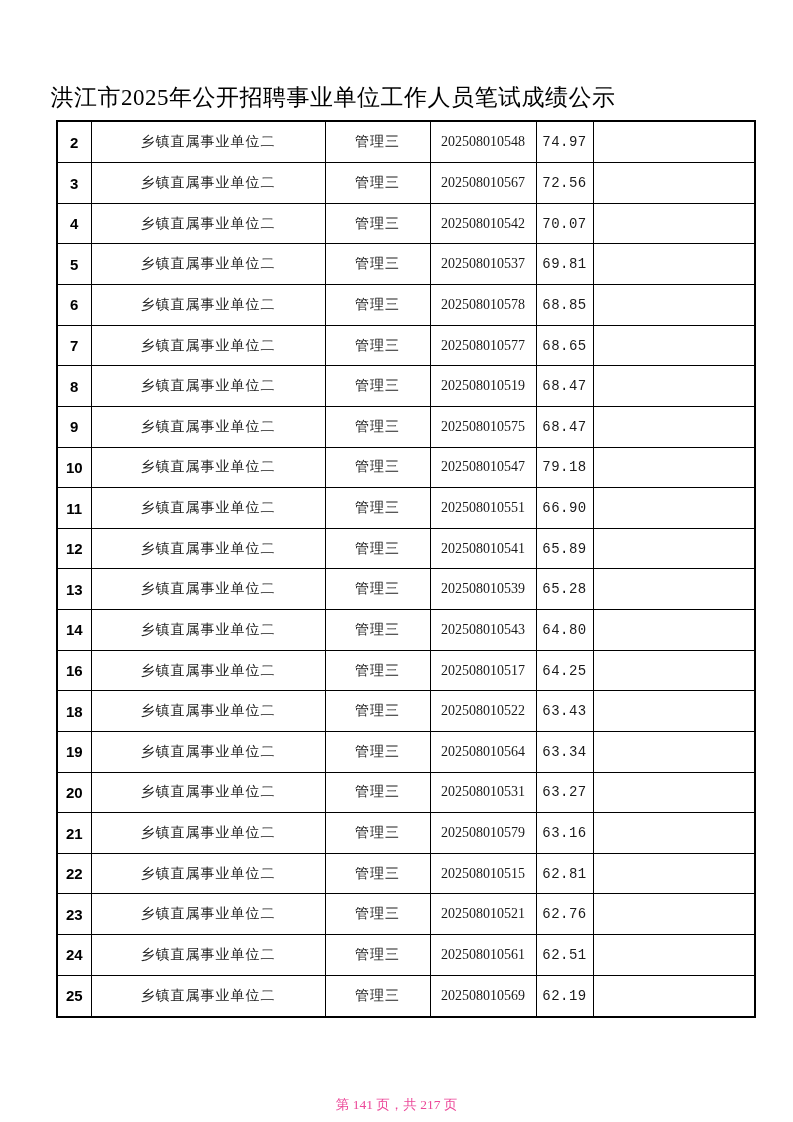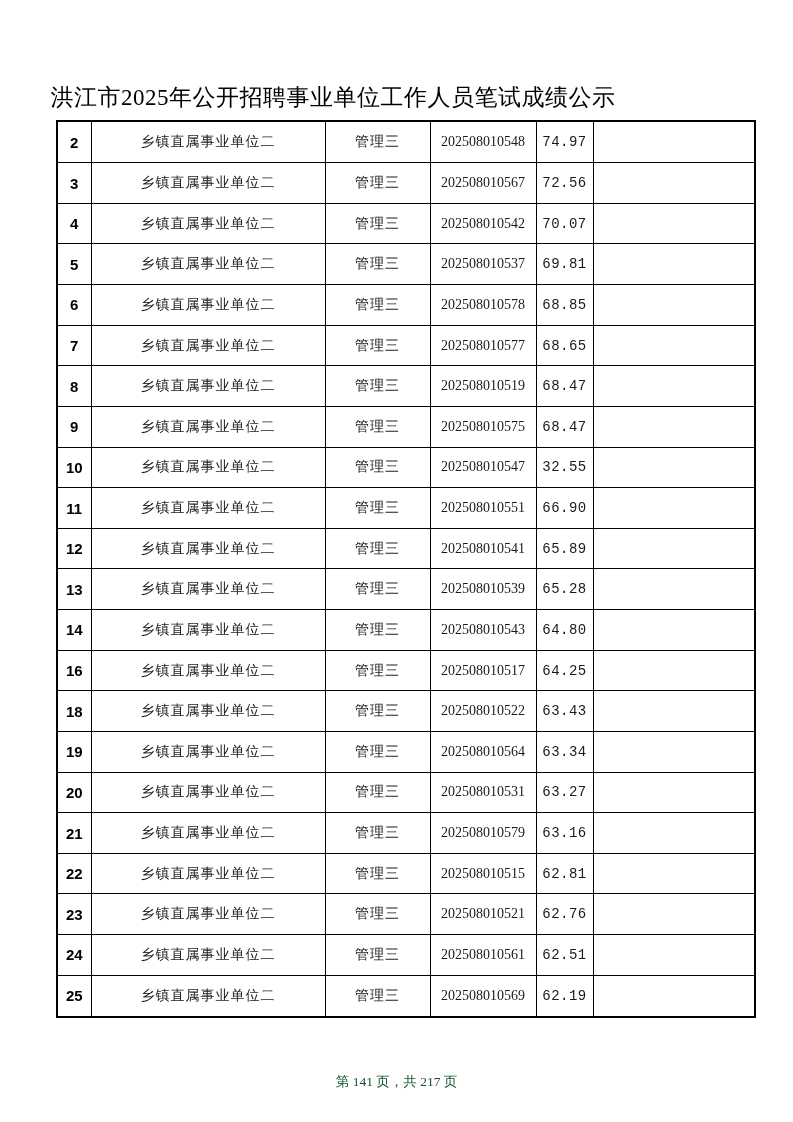--- a/index.html
+++ b/index.html
@@ -62,26 +62,26 @@
   td.exam-number-cell, td.score-cell {
     font-size: 14px;
     color: #1a1a1a;
   }
   td.score-cell {
     letter-spacing: 0.5px;
     font-family: Liberation Mono, monospace;
   }
   .page-footer {
     position: absolute;
-    top: 1073px;
+    top: 1096px;
     left: 0;
     width: 793px;
     text-align: center;
     font-size: 13.5px;
-    color: #14532d;
+    color: #ec4899;
     white-space: nowrap;
   }
 </style>
 </head>
 <body>
 
 <div class="page-title">洪江市2025年公开招聘事业单位工作人员笔试成绩公示</div>
 
 <div class="table-wrap">
   <table class="scores">
@@ -156,21 +156,21 @@
           <td class="position-cell">管理三</td>
           <td class="exam-number-cell">202508010575</td>
           <td class="score-cell">68.47</td>
           <td class="remark-cell"></td>
         </tr>
         <tr>
           <td class="row-number-cell">10</td>
           <td class="unit-cell">乡镇直属事业单位二</td>
           <td class="position-cell">管理三</td>
           <td class="exam-number-cell">202508010547</td>
-          <td class="score-cell">32.55</td>
+          <td class="score-cell">79.18</td>
           <td class="remark-cell"></td>
         </tr>
         <tr>
           <td class="row-number-cell">11</td>
           <td class="unit-cell">乡镇直属事业单位二</td>
           <td class="position-cell">管理三</td>
           <td class="exam-number-cell">202508010551</td>
           <td class="score-cell">66.90</td>
           <td class="remark-cell"></td>
         </tr>

